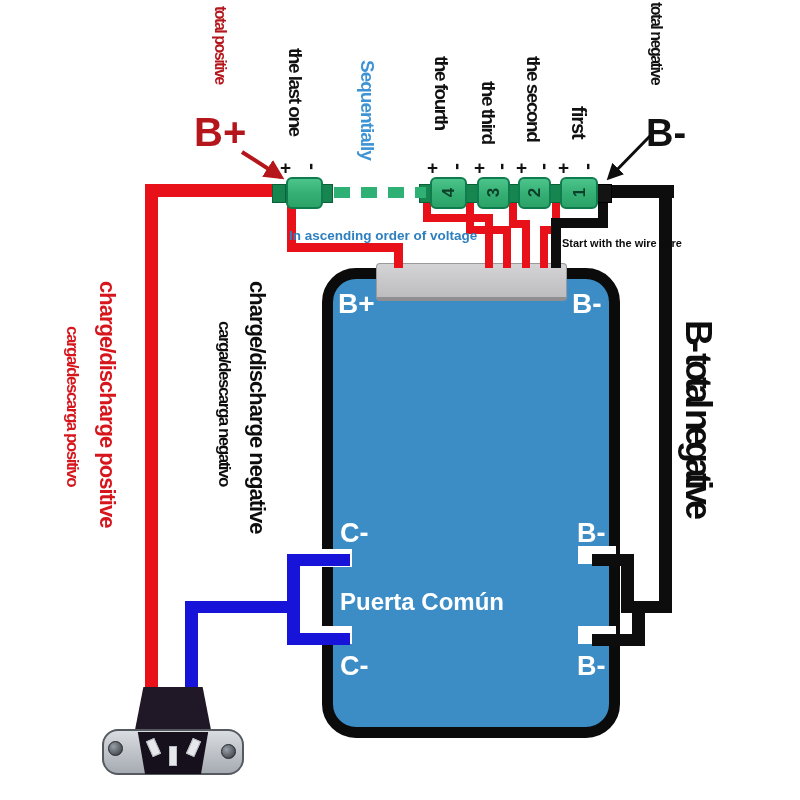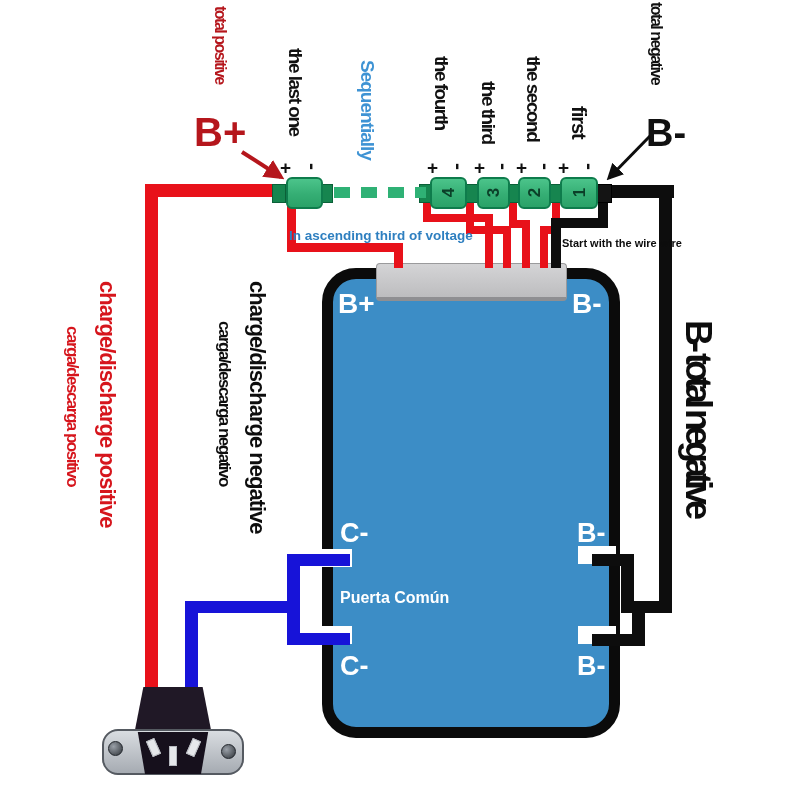--- a/index.html
+++ b/index.html
@@ -110,36 +110,36 @@
   <span class="minus" style="left:310px;">-</span>
   <span class="minus" style="left:456px;">-</span>
   <span class="minus" style="left:501px;">-</span>
   <span class="minus" style="left:543px;">-</span>
   <span class="minus" style="left:587px;">-</span>
 
   <span class="blabel" style="left:338px;top:290px;font-size:28px;">B+</span>
   <span class="blabel" style="left:572px;top:290px;font-size:28px;">B-</span>
   <span class="blabel" style="left:340px;top:520px;font-size:27px;">C-</span>
   <span class="blabel" style="left:577px;top:520px;font-size:27px;">B-</span>
-  <span class="blabel" style="left:340px;top:590px;font-size:16px;">Puerta Común</span>
+  <span class="blabel" style="left:340px;top:590px;font-size:24px;">Puerta Común</span>
   <span class="blabel" style="left:340px;top:653px;font-size:27px;">C-</span>
   <span class="blabel" style="left:577px;top:653px;font-size:27px;">B-</span>
 
   <div class="vt" style="left:212px;top:6px;font-size:16px;letter-spacing:-1.5px;color:#b5161c;">total positive</div>
   <div class="hl" style="left:194px;top:112px;font-size:40px;font-weight:800;color:#b5161c;">B+</div>
   <div class="vt" style="left:286px;top:48px;font-size:19px;letter-spacing:-1.5px;color:#111;">the last one</div>
   <div class="vt" style="left:358px;top:60px;font-size:19px;letter-spacing:-1px;color:#3e93d4;">Sequentially</div>
   <div class="vt" style="left:432px;top:56px;font-size:19px;letter-spacing:-1.5px;color:#111;">the fourth</div>
   <div class="vt" style="left:479px;top:81px;font-size:19px;letter-spacing:-1.5px;color:#111;">the third</div>
   <div class="vt" style="left:524px;top:56px;font-size:19px;letter-spacing:-1.5px;color:#111;">the second</div>
   <div class="vt" style="left:569px;top:106px;font-size:20px;letter-spacing:-1px;color:#111;">first</div>
   <div class="vt" style="left:648px;top:2px;font-size:16px;letter-spacing:-1.5px;color:#111;">total negative</div>
   <div class="hl" style="left:646px;top:114px;font-size:38px;font-weight:800;color:#111;">B-</div>
 
-  <div class="hl" style="left:289px;top:229px;font-size:13.5px;color:#2e7fc0;">In ascending third of voltage</div>
+  <div class="hl" style="left:289px;top:229px;font-size:13.5px;color:#2e7fc0;">In ascending order of voltage</div>
   <div class="hl" style="left:562px;top:238px;font-size:11px;color:#0d0d0d;">Start with the wire wire</div>
 
   <div class="vt" style="left:96px;top:281px;font-size:22px;letter-spacing:-1px;color:#d6151c;">charge/discharge positive</div>
   <div class="vt" style="left:64px;top:326px;font-size:17px;letter-spacing:-1.5px;color:#d6151c;">carga/descarga positivo</div>
   <div class="vt" style="left:246px;top:281px;font-size:22px;letter-spacing:-1px;color:#0d0d0d;">charge/discharge negative</div>
   <div class="vt" style="left:216px;top:321px;font-size:17px;letter-spacing:-1.5px;color:#0d0d0d;">carga/descarga negativo</div>
   <div class="vt" style="left:680px;top:320px;font-size:36px;font-weight:800;letter-spacing:-5px;color:#0d0d0d;">B- total negative</div>
 
   <div style="position:absolute;left:134px;top:687px;width:78px;height:48px;
        background:#201826;clip-path:polygon(12% 0,88% 0,100% 100%,0% 100%);"></div>

